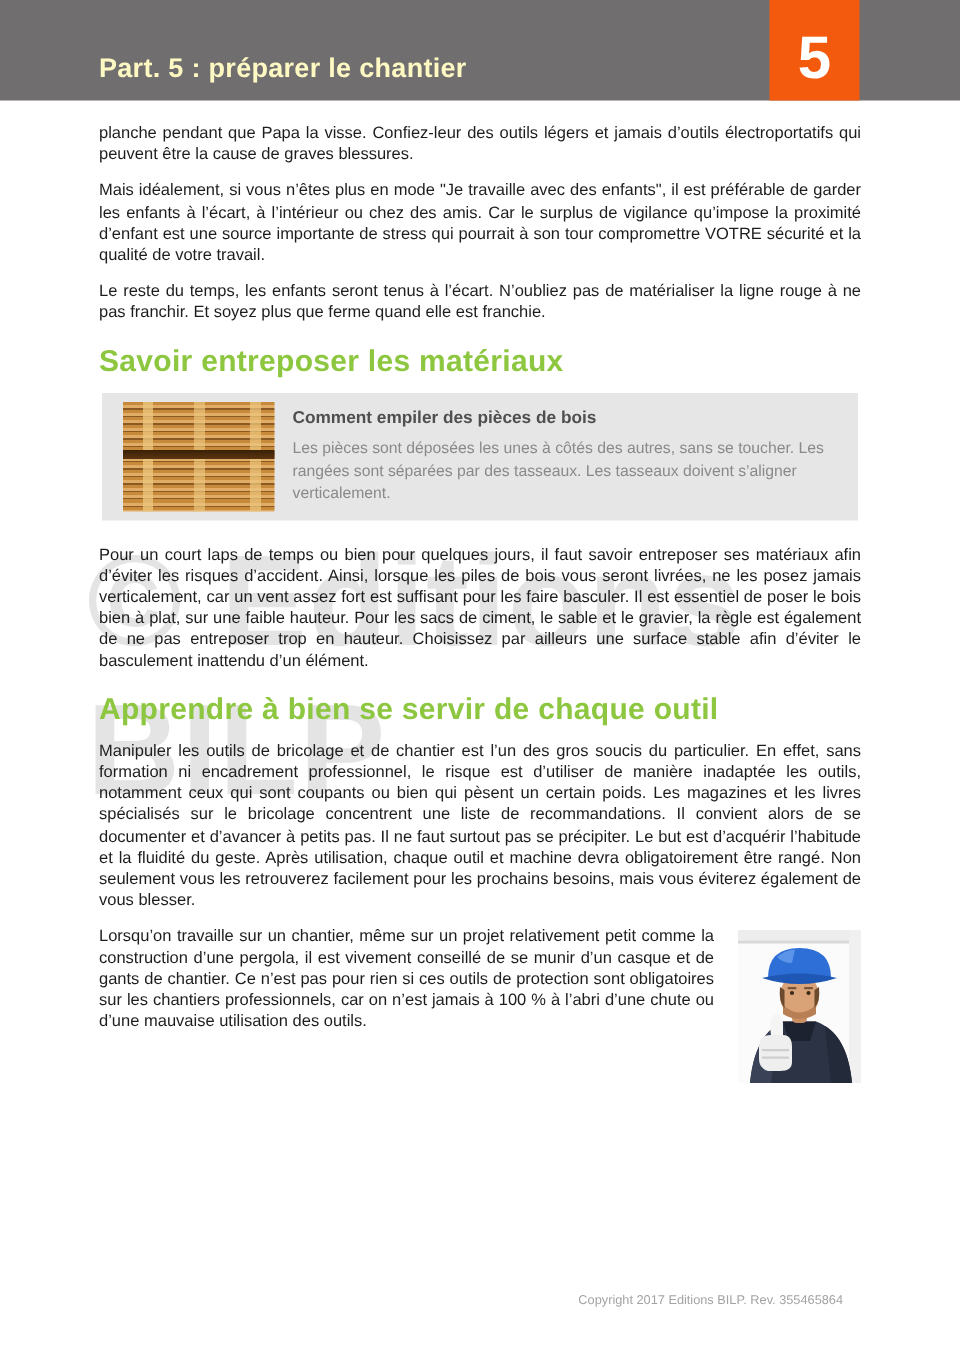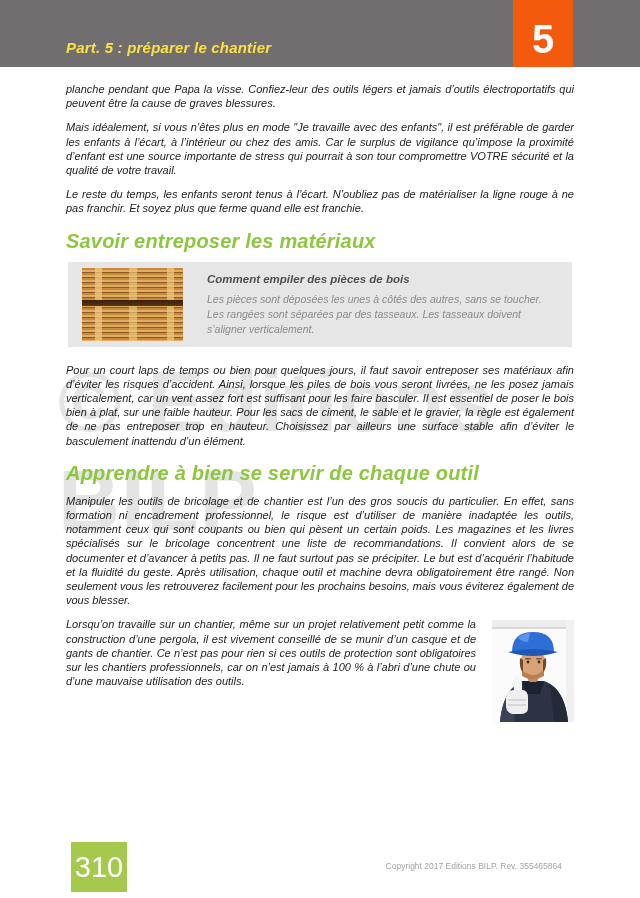--- a/index.html
+++ b/index.html
@@ -4,38 +4,38 @@
 <style>
   html,body{margin:0;padding:0;background:#fff;}
   .page{
     position:relative;width:640px;height:898px;overflow:hidden;background:#ffffff;
     font-family:"Liberation Sans",sans-serif;
   }
 
   
   .header{position:relative;height:67px;background:#706e6f;z-index:2;}
   .header-title{
-    position:absolute;left:66px;bottom:11px;color:#fde047;
-    font-size:15px;font-weight:bold;letter-spacing:.2px;font-style:italic;
+    position:absolute;left:66px;bottom:11px;color:#fef9c3;
+    font-size:18px;font-weight:bold;letter-spacing:.2px;
   }
   .chapter-box{
     position:absolute;top:0;right:67px;width:60px;height:67px;background:#f45a0e;
     display:flex;align-items:center;justify-content:center;
   }
   .chapter-num{color:#ffffff;font-size:40px;font-weight:bold;line-height:1;padding-top:10px;}
 
   
   .watermark{
     position:absolute;left:58px;top:352px;z-index:0;
     color:#e4e4e4;font-weight:bold;font-size:86px;line-height:99px;
     letter-spacing:1px;white-space:nowrap;user-select:none;
   }
 
   
-  .content{position:relative;z-index:1;padding:15px 66px 0 66px;font-style:italic;}
+  .content{position:relative;z-index:1;padding:15px 66px 0 66px;}
   p.body{
     font-size:11px;line-height:14.2px;color:#1d1d1d;
     text-align:justify;margin:0 0 10px 0;
   }
   h2.green{
     color:#8dc63f;font-size:20px;font-weight:bold;
     margin:14px 0 9px 0;letter-spacing:.2px;
   }
 
   
@@ -46,21 +46,21 @@
   .wood-photo{
     flex:0 0 auto;width:101px;height:73px;
     background-image:
       linear-gradient(180deg, rgba(0,0,0,0) 0 44%, #3a2106 44%, #5a3410 52%, rgba(0,0,0,0) 52%),
       linear-gradient(90deg,
         rgba(0,0,0,0) 0 13%, rgba(238,200,128,.75) 13% 20%, rgba(0,0,0,0) 20% 47%,
         rgba(238,200,128,.65) 47% 54%, rgba(0,0,0,0) 54% 84%,
         rgba(238,200,128,.7) 84% 91%, rgba(0,0,0,0) 91%),
       repeating-linear-gradient(180deg, #c68a3a 0 2px, #e0ac66 2px 4px, #8a5a22 4px 5px);
   }
-  .infobox-body{padding:5px 4px 0 24px;}
+  .infobox-body{padding:5px 4px 0 12px;}
   .infobox-title{font-size:11.5px;font-weight:bold;color:#4f4f4f;margin:0 0 7px 0;}
   .infobox-text{font-size:10.5px;line-height:15px;color:#8a8a8a;margin:0;max-width:360px;}
 
   
   .worker-photo{float:right;width:82px;height:102px;margin:3px 0 6px 16px;}
 
   
   .page-badge{
     position:absolute;left:71px;top:842px;width:56px;height:50px;background:#a5c94c;
     display:flex;align-items:center;justify-content:center;color:#ffffff;
@@ -140,18 +140,15 @@
 
         <path d="M14 78 Q14 70 22 70 L30 70 Q36 70 36 78 L36 88 Q36 94 28 94 L20 94 Q14 92 14 86 Z" fill="#efefef"></path>
         <path d="M22 70 Q20 58 25 56 Q30 55 30 64 L30 70 Z" fill="#f5f5f5"></path>
         <path d="M16 80 L34 80 M16 85 L34 85" stroke="#cfcfcf" stroke-width="1.5" fill="none"></path>
       </svg>
       <p class="body">Lorsqu’on travaille sur un chantier, même sur un projet relativement petit comme la construction d’une pergola, il est vivement conseillé de se munir d’un casque et de gants de chantier. Ce n’est pas pour rien si ces outils de protection sont obligatoires sur les chantiers professionnels, car on n’est jamais à 100 % à l’abri d’une chute ou d’une mauvaise utilisation des outils.</p>
     </div>
 
   </div>
 
-  <div class="page-badge">
-    <span>310</span>
-  </div>
   <div class="copyright">Copyright 2017 Editions BILP. Rev. 355465864</div>
 
 </div>
 
 </body></html>

